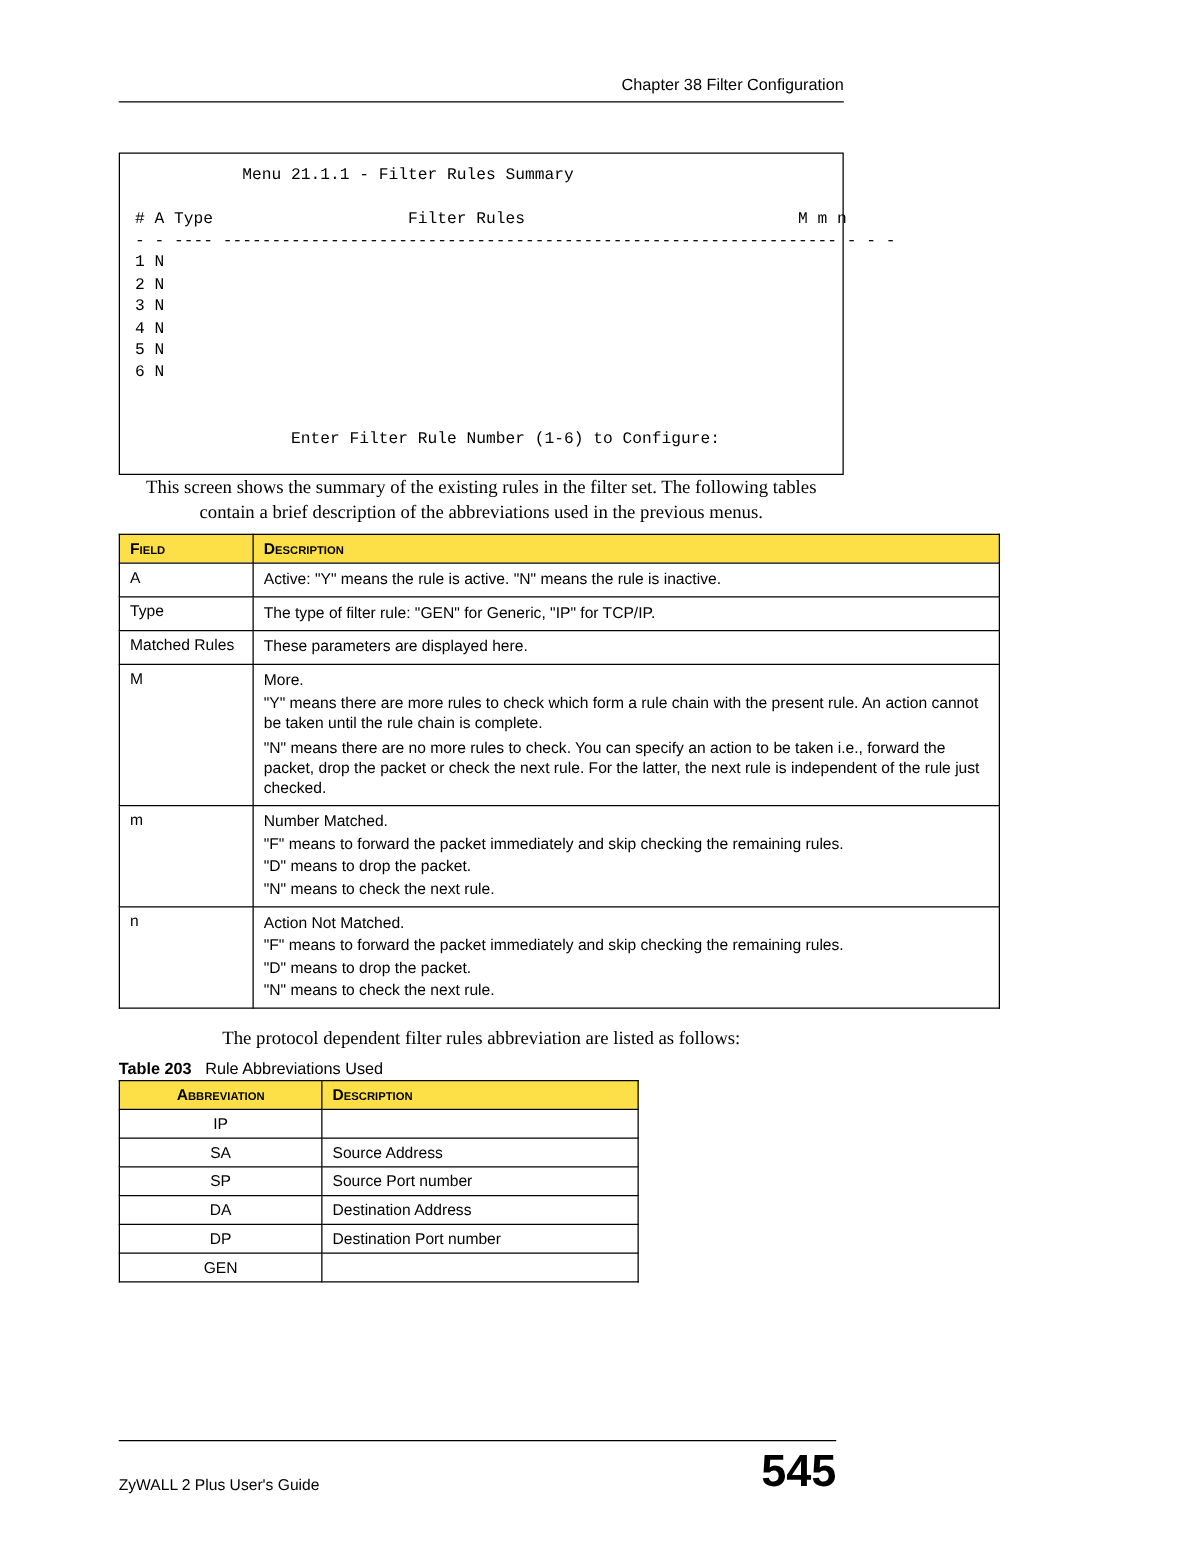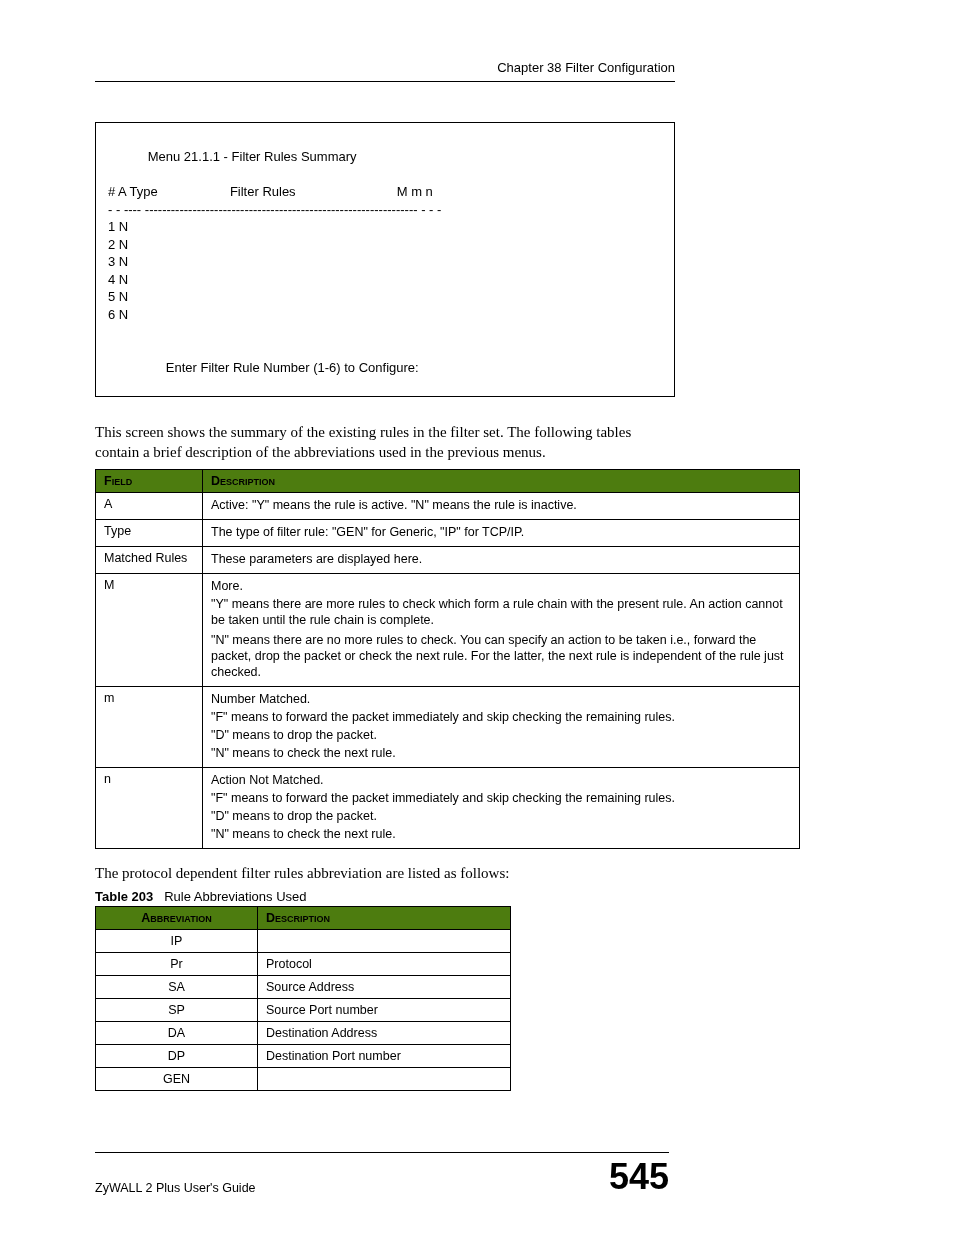--- a/index.html
+++ b/index.html
@@ -27,53 +27,53 @@
     border-top: 1px solid #000;
     margin: 0 0 40px 0;
   }
   .figure-caption {
     font-size: 13px;
     margin-bottom: 10px;
   }
   .figure-caption .bold { font-weight: bold; }
   .terminal-box {
     border: 1px solid #000;
-    padding: 25px 12px 20px 12px;
-    font-family: Liberation Sans, sans-serif;
+    padding: 8px 12px 20px 12px;
+    font-family: Liberation Mono, monospace;
     font-size: 13px;
     white-space: pre;
     line-height: 1.35;
-    margin-bottom: 25px;
   }
   .body-text {
     font-family: "Times New Roman", Times, serif;
     font-size: 15px;
     line-height: 1.35;
     margin: 0 0 6px 0;
+    text-align: center;
   }
   .table-caption {
     font-size: 13px;
     margin: 4px 0 2px 0;
   }
   .table-caption .bold { font-weight: bold; }
   table.doc-table {
     border-collapse: collapse;
     margin-bottom: 14px;
   }
   table.doc-table th, table.doc-table td {
     border: 1px solid #000;
     padding: 4px 8px;
     font-size: 12.5px;
     text-align: left;
     vertical-align: top;
   }
   table.doc-table th {
     font-variant: small-caps;
     font-weight: bold;
-    background: #4d7c0f;
+    background: #fde047;
   }
   .t202 { width: 705px; }
   .t202 th.col1, .t202 td.col1 { width: 90px; }
   .t203 { width: 416px; }
   .t203 th.col1, .t203 td.col1 { width: 145px; text-align: center; }
   .desc-p { margin: 0 0 2px 0; line-height: 1.28; }
   .desc-p.gap { margin-top: 4px; }
   .footer {
     position: absolute;
     bottom: 40px;
@@ -183,24 +183,20 @@
         <th class="col1">Abbreviation</th>
         <th>Description</th>
       </tr>
     </thead>
     <tbody id="t203-body">
         <tr>
           <td class="col1">IP</td>
           <td></td>
         </tr>
         <tr>
-          <td class="col1">Pr</td>
-          <td>Protocol</td>
-        </tr>
-        <tr>
           <td class="col1">SA</td>
           <td>Source Address</td>
         </tr>
         <tr>
           <td class="col1">SP</td>
           <td>Source Port number</td>
         </tr>
         <tr>
           <td class="col1">DA</td>
           <td>Destination Address</td>

